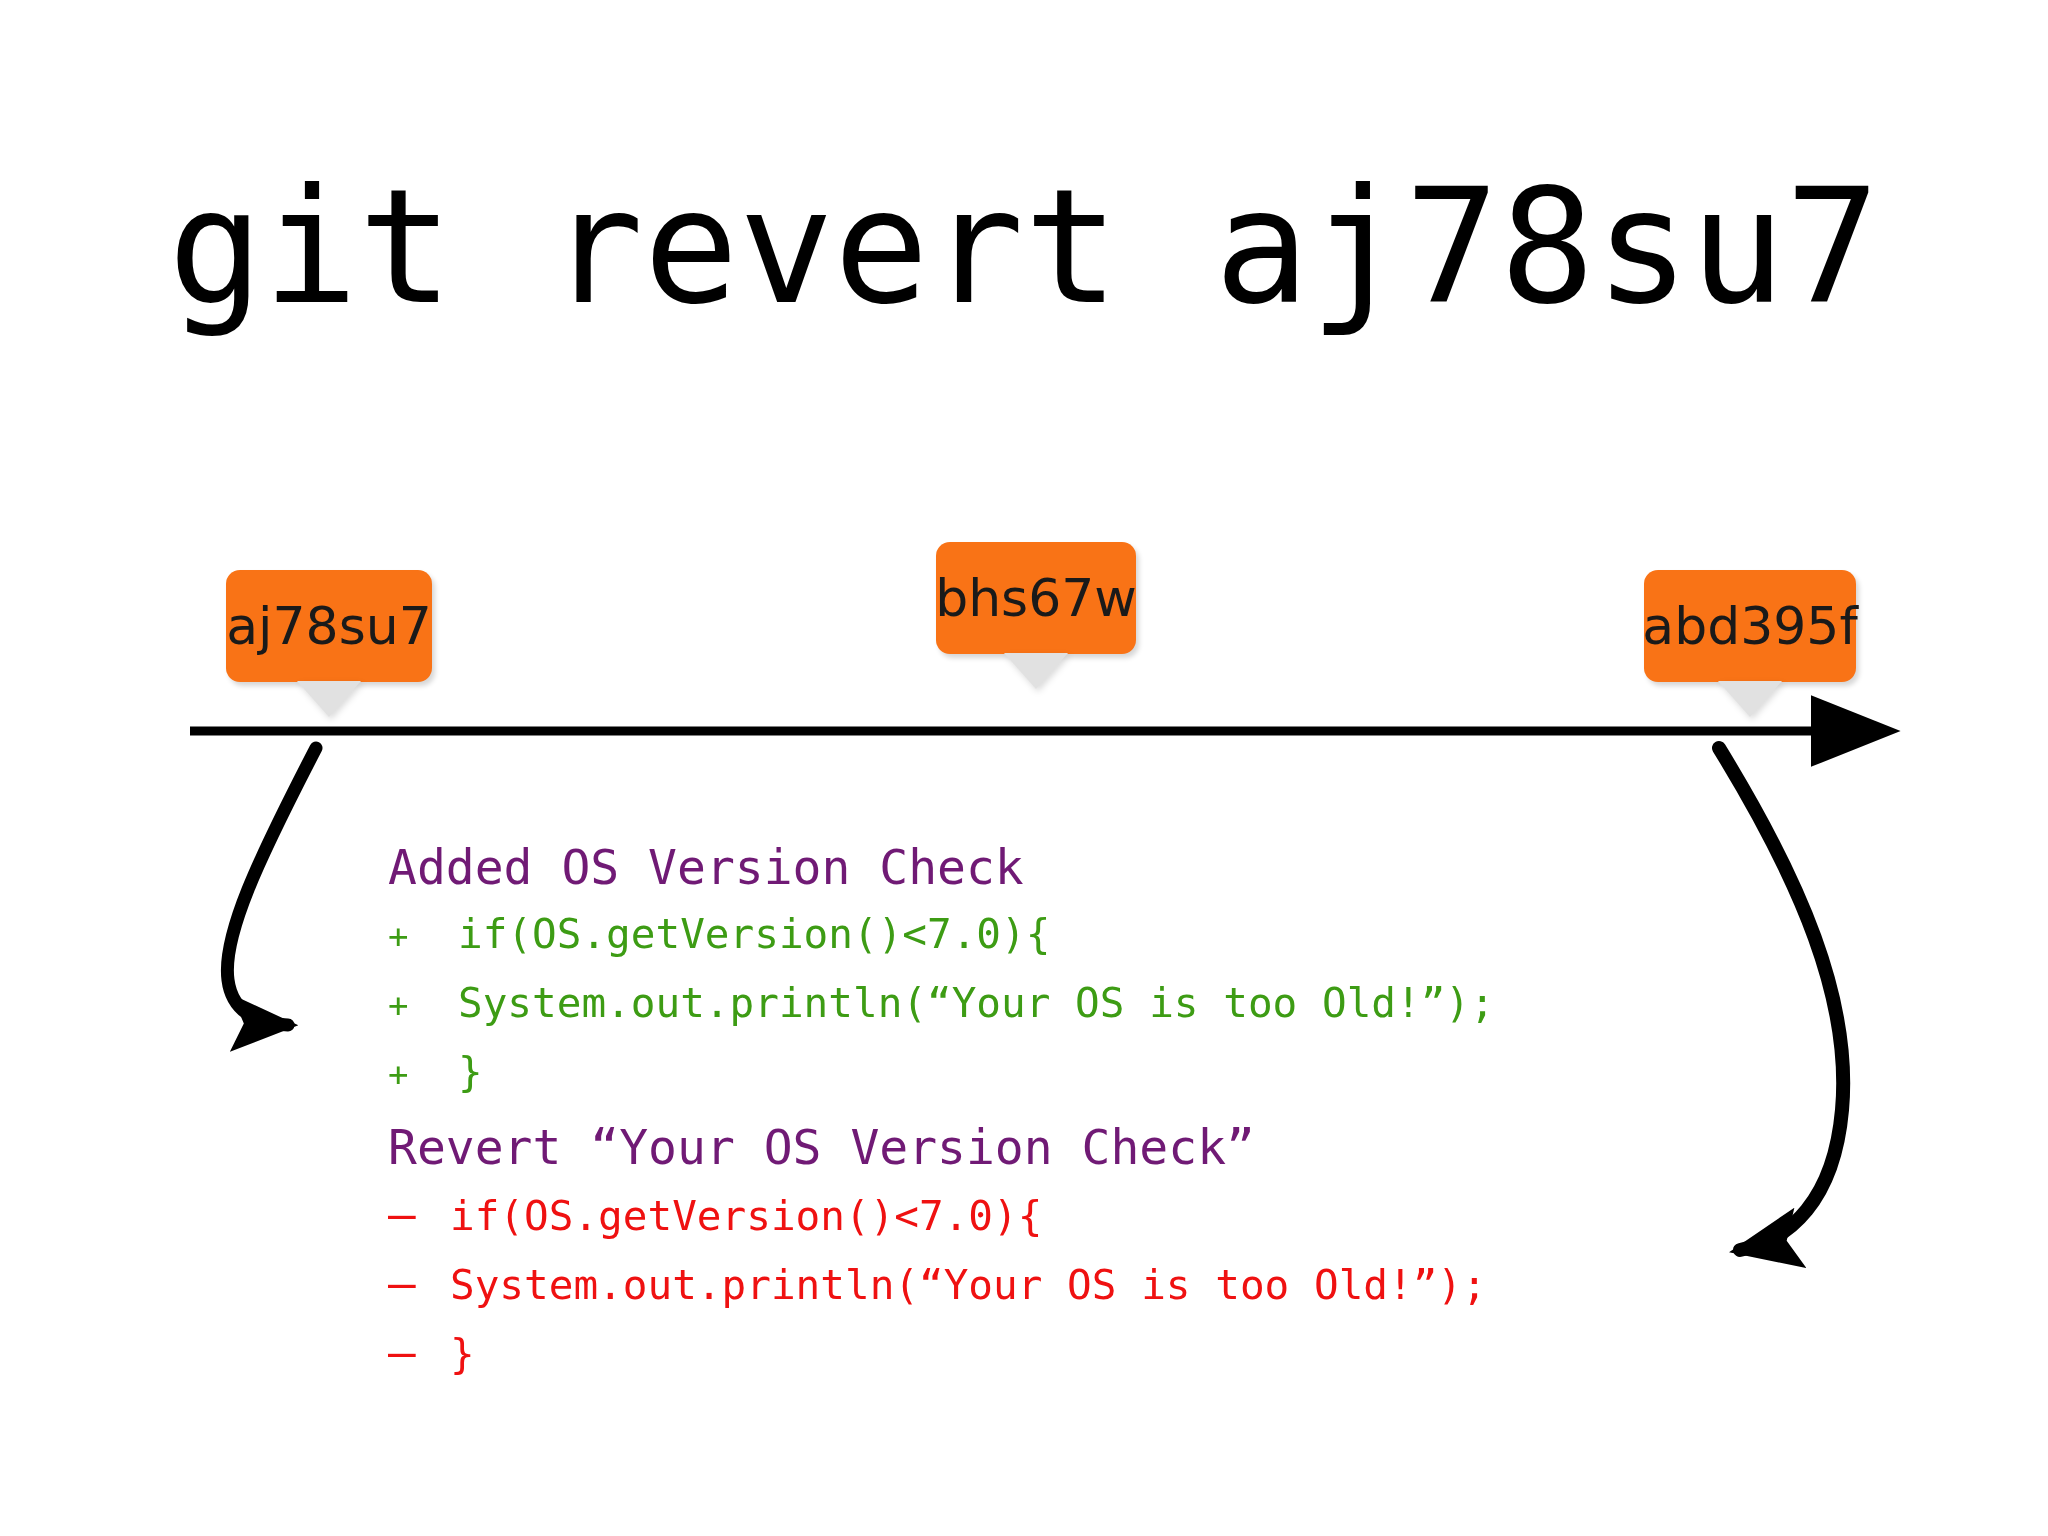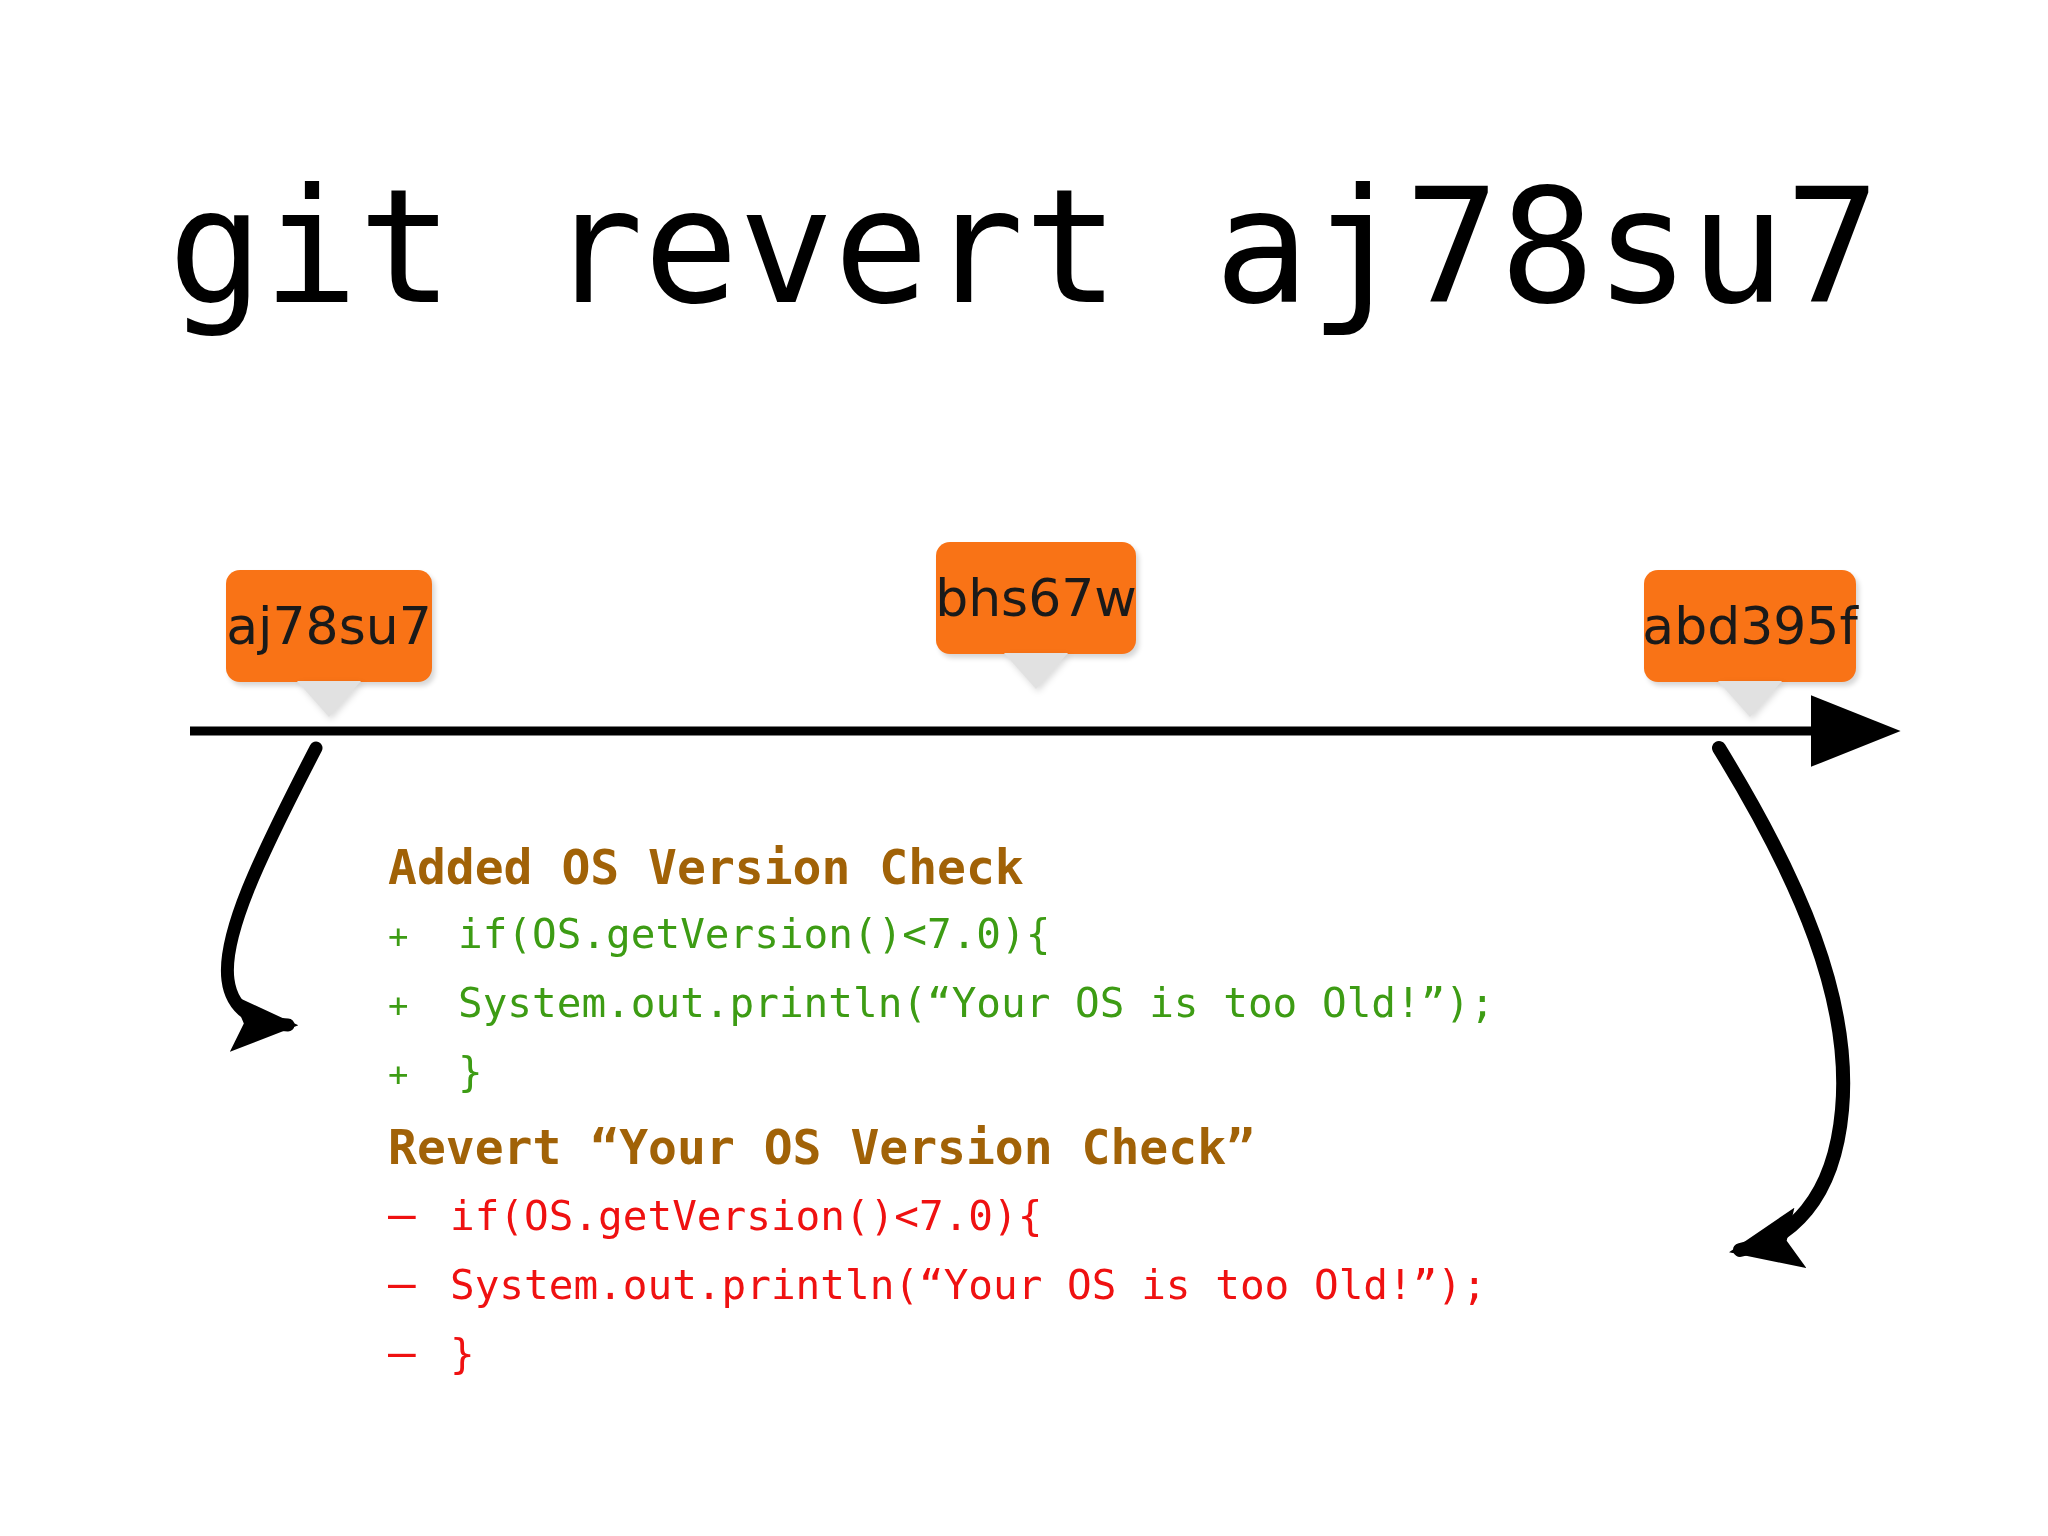--- a/index.html
+++ b/index.html
@@ -84,23 +84,23 @@
   .diff-block {
     position: absolute;
     font-family: "DejaVu Sans Mono", monospace;
   }
   #diff-added  { left: 388px; top: 834px; }
   #diff-revert { left: 388px; top: 1114px; }
 
   .diff-title {
     font-size: 48px;
     line-height: 67px;
-    color: #a16207;
+    color: #701a75;
     white-space: pre;
-    font-weight: 700;
+    font-weight: 400;
   }
   .diff-line {
     display: flex;
     align-items: baseline;
     line-height: 67px;
     white-space: pre;
   }
   .diff-marker {
     display: inline-block;
     width: 62px;

